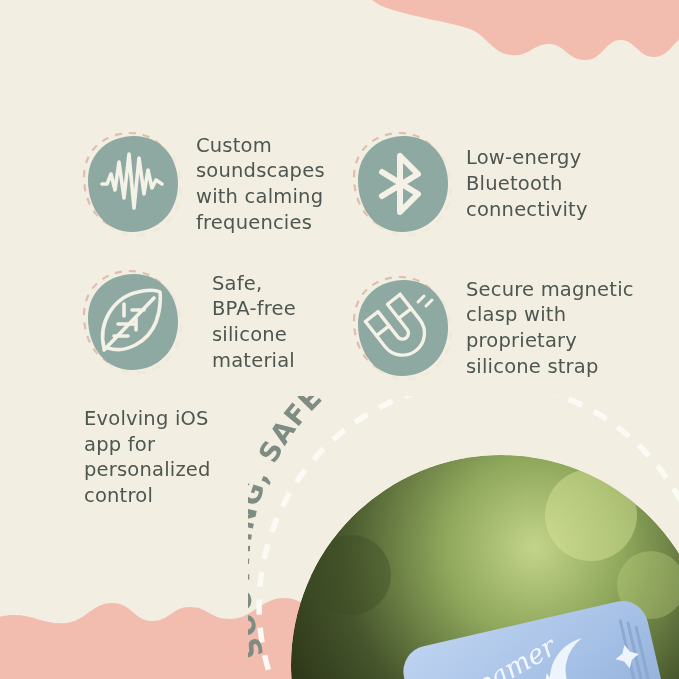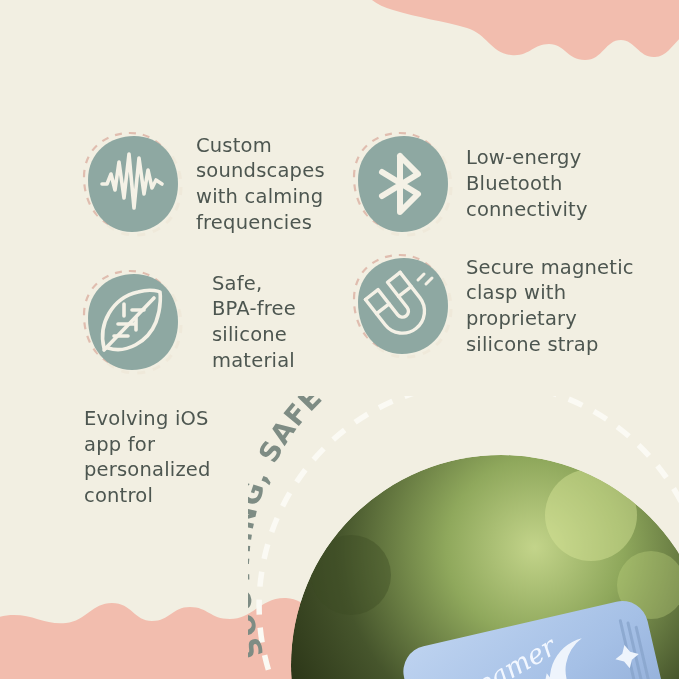--- a/index.html
+++ b/index.html
@@ -79,21 +79,21 @@
     font-family: "DejaVu Sans", sans-serif;
     font-weight: 600;
     font-size: 40px;
     letter-spacing: -1px;
   }
 
   
   #item-0 { left: 74px;  top: 84px;  }
   #item-1 { left: 344px; top: 84px;  }
   #item-2 { left: 74px;  top: 222px; gap: 16px; }
-  #item-3 { left: 344px; top: 206px; }
+  #item-3 { left: 344px; top: 228px; }
   #item-4 { left: 74px;  top: 362px; }
 
   
   #tagline-arc {
     position: absolute;
     left: 248px;
     top: 396px;
     width: 450px;
     height: 300px;
     pointer-events: none;

